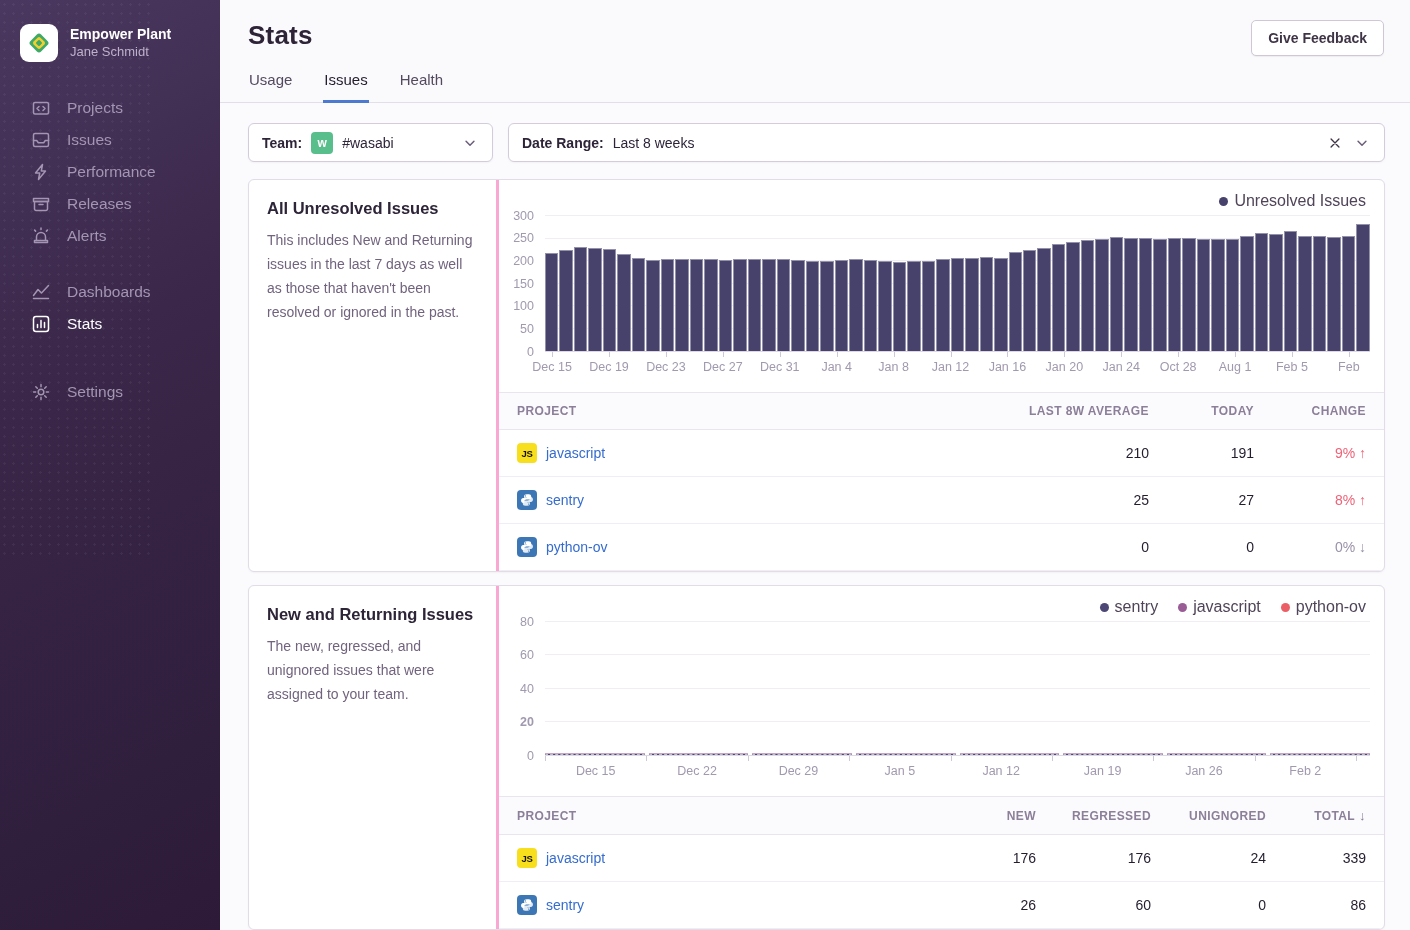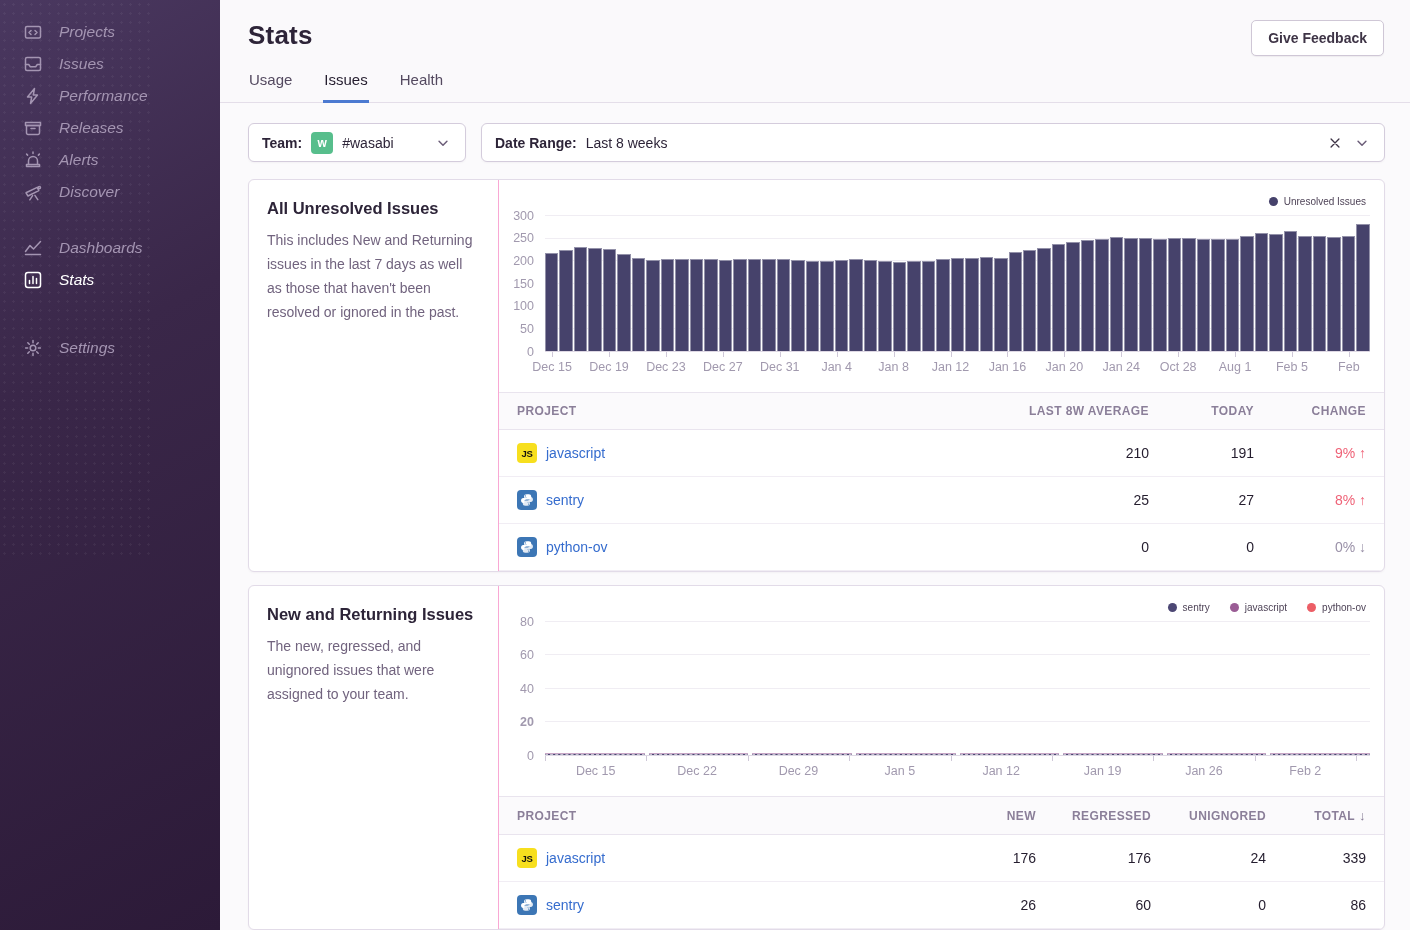--- a/index.html
+++ b/index.html
@@ -22,21 +22,21 @@
     background-image:radial-gradient(rgba(255,255,255,0.14) 1px, transparent 1.1px);
     background-size:9px 9px; opacity:.35;
   }
   .org { position:relative; display:flex; align-items:center; gap:12px; padding:8px 20px; margin-bottom:22px; cursor:pointer; }
   .org-logo { width:38px; height:38px; background:#fff; border-radius:9px; display:grid; place-items:center; flex-shrink:0; }
   .org-name { color:#fff; font-weight:700; font-size:14px; line-height:1.3; }
   .org-user { color:#bfb1ca; font-size:13px; line-height:1.3; }
   nav { position:relative; }
   ul.nav-group { list-style:none; margin:0 0 24px 0; padding:0; }
   ul.nav-group:last-child { margin-top:36px; }
-  .nav-item { display:flex; align-items:center; gap:17px; padding:7px 24px; font-size:15.5px; color:#a495b2; cursor:pointer;font-style:italic; }
+  .nav-item { display:flex; align-items:center; gap:17px; padding:7px 32px; font-size:15.5px; color:#a495b2; cursor:pointer; }
   .nav-item.active { color:#ffffff; }
   .nav-item .nav-icon { width:18px; height:18px; display:grid; place-items:center; }
   .nav-item svg { display:block; }
 
   
   .main { flex:1; min-width:0; display:flex; flex-direction:column; }
   .page-header { padding:20px 26px 0 28px; border-bottom:1px solid #e4dee9; background:#faf9fb; }
   .header-top { display:flex; justify-content:space-between; align-items:flex-start; }
   h1.page-title { margin:0 0 20px 0; font-size:26px; font-weight:700; color:#2d2438; letter-spacing:.2px; }
   .btn-feedback {
@@ -51,43 +51,43 @@
   
   .content { flex:1; padding:20px 25px 0 28px; overflow:hidden; background:#fbfafc; }
   .filter-row { display:flex; gap:15px; margin-bottom:17px; }
   .select {
     display:flex; align-items:center; gap:9px; height:39px; background:#fff;
     border:1px solid #d4ccdc; border-radius:6px; padding:0 13px; font-size:14px;
     cursor:pointer; box-shadow:0 1px 2px rgba(45,36,56,.04);
   }
   .select .flabel { font-weight:700; color:#2d2438; }
   .select .fvalue { color:#2d2438; }
-  .select.team { width:218px; }
+  .select.team { width:245px; }
   .select.team .chev { margin-left:auto; }
   .select.date { flex:1; }
   .select .spacer { flex:1; }
   .avatar {
     width:22px; height:22px; border-radius:4px; color:#fff; font-size:12px; font-weight:700;
     display:grid; place-items:center; text-transform:lowercase;
   }
   .icon-btn { display:grid; place-items:center; width:18px; height:18px; }
 
   
   .panel {
     display:flex; background:#fff; border:1px solid #e2dbe8; border-radius:6px;
     margin-bottom:13px; box-shadow:0 1px 2px rgba(45,36,56,.04); overflow:hidden;
   }
-  .panel-desc { width:250px; flex-shrink:0; border-right:1px solid #f9a8d4; padding:19px 18px; }
+  .panel-desc { width:250px; flex-shrink:0; border-right:3px solid #f9a8d4; padding:19px 18px; }
   .panel-desc h2 { margin:0 0 10px; font-size:16.5px; font-weight:600; color:#2d2438; }
   .panel-desc p { margin:0; font-size:14px; line-height:1.72; color:#71637e; }
   .panel-body { flex:1; min-width:0; padding-top:12px; }
 
   
   .chart { padding-right:14px; }
-  .legend { display:flex; justify-content:flex-end; align-items:center; gap:20px; height:18px; font-size:10px; color:#4f4458; padding-right:4px; }
+  .legend { display:flex; justify-content:flex-end; align-items:center; gap:20px; height:18px; font-size:16px; color:#4f4458; padding-right:4px; }
   .legend-item { display:flex; align-items:center; gap:6px; cursor:pointer; }
   .legend-dot { width:9px; height:9px; border-radius:50%; }
   .chart-row { display:flex; margin-top:6px; }
   .y-axis { width:46px; flex-shrink:0; position:relative; }
   .y-label { position:absolute; right:11px; transform:translateY(50%); font-size:12.5px; color:#a199ae; line-height:1; }
   .plot { flex:1; position:relative; border-bottom:1px solid #ded8e4; }
   #chart1 .plot { height:136px; }
   #chart2 .plot { height:134px; }
   .gridline { position:absolute; left:0; right:0; height:1px; background:#f0edf3; }
   .bars { position:absolute; left:0; right:0; top:0; bottom:0; display:flex; align-items:flex-end; }
@@ -121,20 +121,35 @@
   .chg-neutral { color:#9a91a8; }
   .sort-arrow { color:#857a93; font-size:13px; }
 </style>
 </head>
 <body>
 
 <div class="app">
 
   <aside class="sidebar">
     <div class="dots"></div>
+    <div class="org">
+      <div class="org-logo">
+        <svg width="24" height="24" viewBox="0 0 24 24">
+          <g transform="rotate(45 12 12)">
+            <rect x="4.5" y="4.5" width="15" height="15" rx="3" fill="#3fa968"></rect>
+            <rect x="7.2" y="7.2" width="9.6" height="9.6" rx="2" fill="#f2cf30"></rect>
+            <rect x="9.6" y="9.6" width="4.8" height="4.8" rx="1" fill="#3fa968"></rect>
+          </g>
+        </svg>
+      </div>
+      <div class="org-meta">
+        <div class="org-name">Empower Plant</div>
+        <div class="org-user">Jane Schmidt</div>
+      </div>
+    </div>
     <nav>
         <ul class="nav-group">
           <li class="nav-item">
             <span class="nav-icon">
               <svg width="18" height="18" viewBox="0 0 18 18" fill="none" stroke="currentColor" stroke-width="1.5" stroke-linecap="round" stroke-linejoin="round">
                 <rect x="1.5" y="3.5" width="15" height="11.5" rx="1.5"></rect>
                 <path d="M7 7.5L5 9.5l2 2"></path>
                 <path d="M11 7.5l2 2-2 2"></path>
               </svg>
             </span>
@@ -169,30 +184,20 @@
           </li>
           <li class="nav-item">
             <span class="nav-icon">
               <svg width="18" height="18" viewBox="0 0 18 18" fill="none" stroke="currentColor" stroke-width="1.5" stroke-linecap="round" stroke-linejoin="round">
                 <path d="M4.5 13.5V10a4.5 4.5 0 019 0v3.5"></path>
                 <path d="M2.5 13.5h13v2h-13z"></path>
                 <path d="M9 2.5V1M3.6 4.1l-1-1M14.4 4.1l1-1"></path>
               </svg>
             </span>
             <span class="nav-label">Alerts</span>
-          </li>
-          <li class="nav-item">
-            <span class="nav-icon">
-              <svg width="18" height="18" viewBox="0 0 18 18" fill="none" stroke="currentColor" stroke-width="1.5" stroke-linecap="round" stroke-linejoin="round">
-                <path d="M2 9.8l11.2-5.4 1.6 3.3L4 13z"></path>
-                <path d="M8.6 12.6L5.8 16.8M10.9 12.3l2.9 4.3"></path>
-                <circle cx="15.3" cy="4.6" r="1.2"></circle>
-              </svg>
-            </span>
-            <span class="nav-label">Discover</span>
           </li>
         </ul>
         <ul class="nav-group">
           <li class="nav-item">
             <span class="nav-icon">
               <svg width="18" height="18" viewBox="0 0 18 18" fill="none" stroke="currentColor" stroke-width="1.5" stroke-linecap="round" stroke-linejoin="round">
                 <path d="M1.5 12.5L6 6.5l3.5 3.5L16.5 2.5"></path>
                 <path d="M1.5 15.5h15"></path>
               </svg>
             </span>

